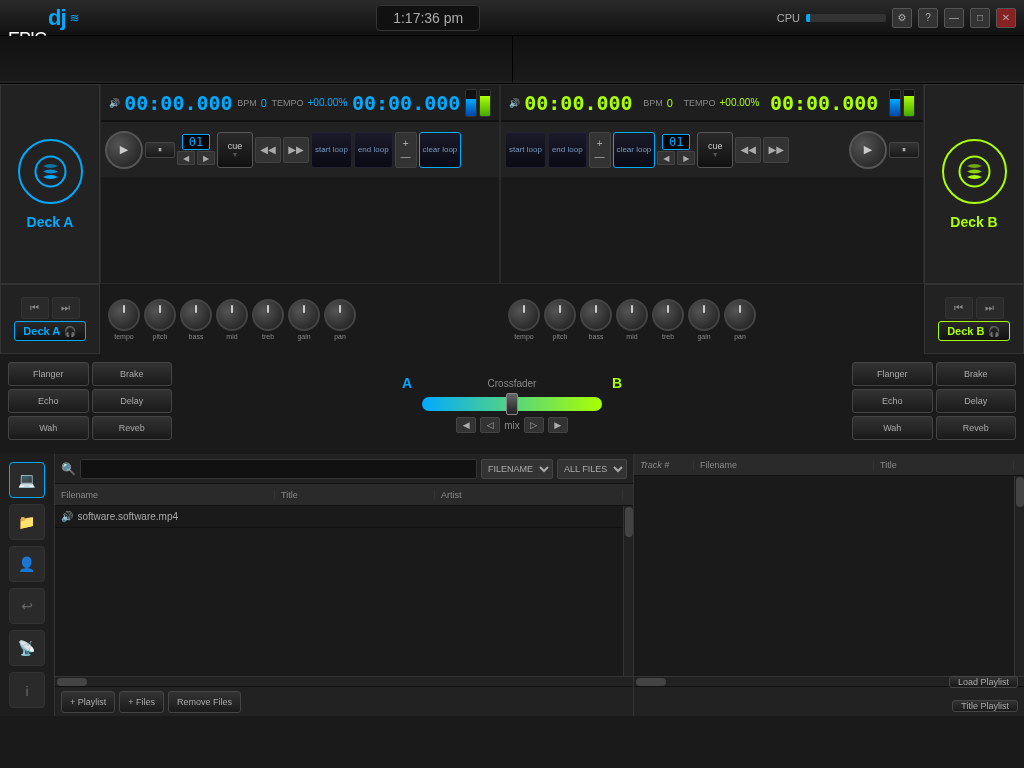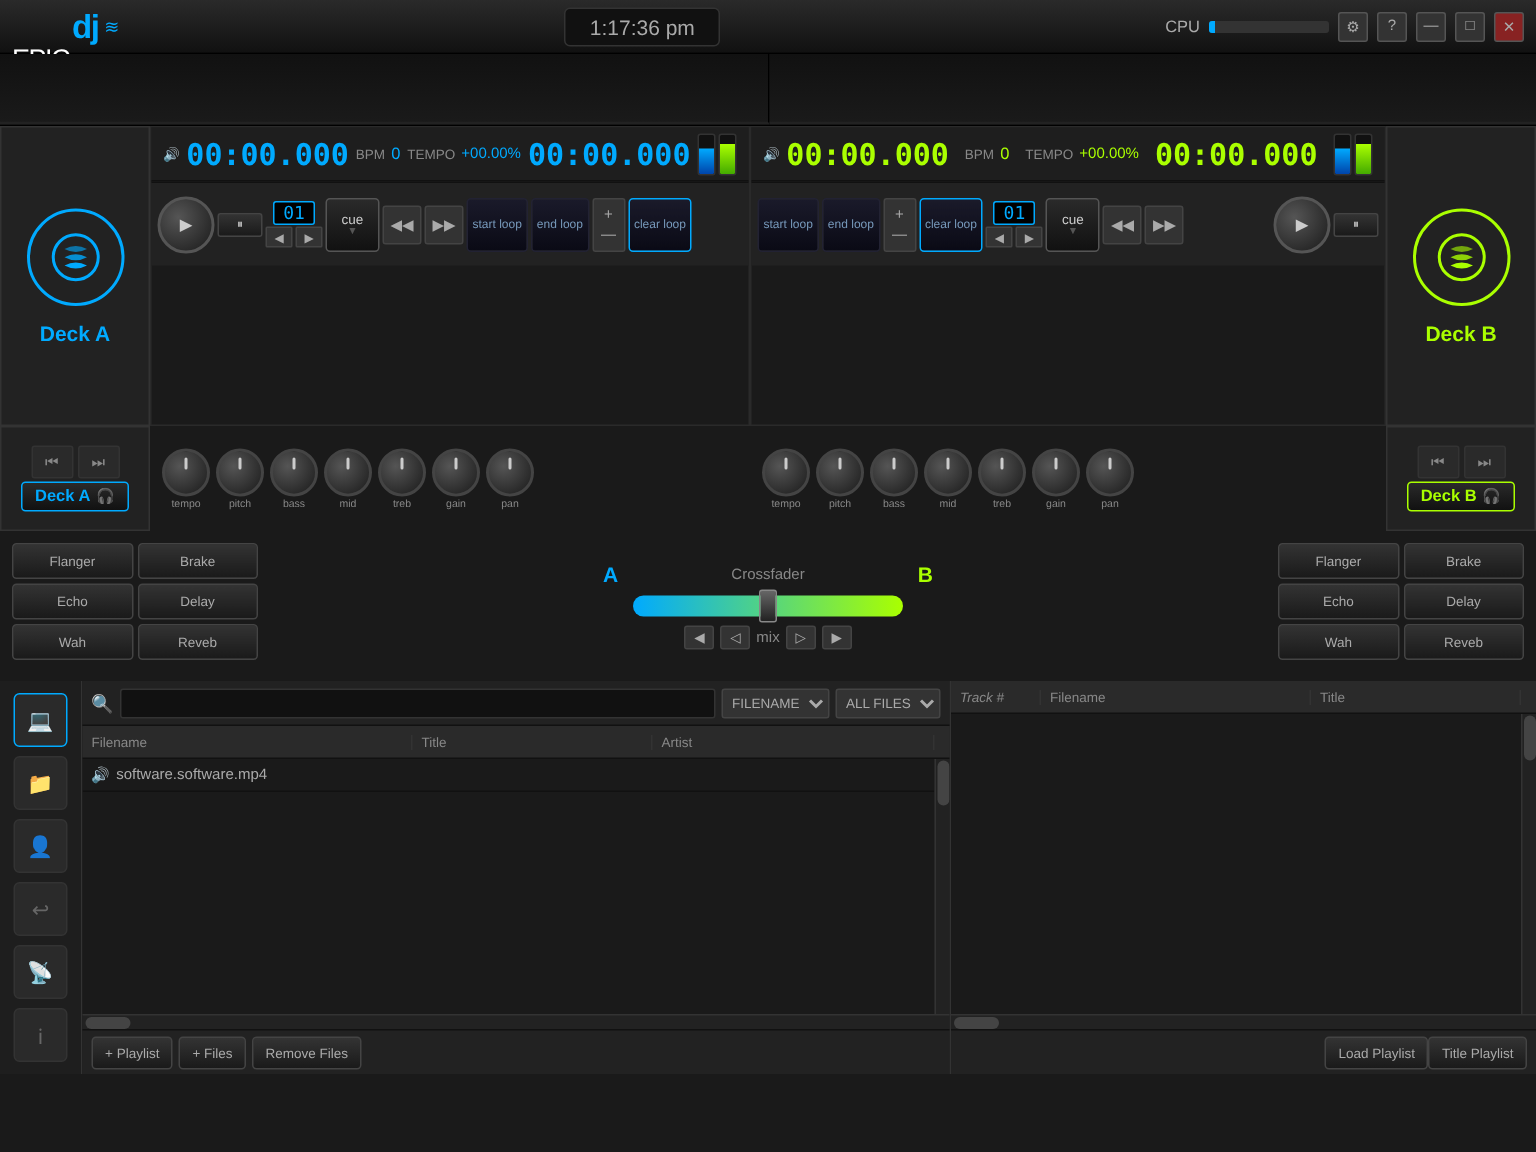--- a/index.html
+++ b/index.html
@@ -320,27 +320,28 @@
     .pl-col-track { width: 60px; font-style: italic; }
     .pl-col-filename { width: 180px; }
     .pl-col-title { flex: 1; }
     .playlist-list {
       flex: 1;
       background: #1a1a1a;
       overflow-y: auto;
     }
     .playlist-footer {
       display: flex;
-      align-items: center;
-      gap: 0;
+      align-items: flex-end;
+      gap: 12px;
       padding: 4px 6px;
       background: #222;
       border-top: 1px solid #111;
       height: 30px;
       justify-content: flex-end;
+      flex-direction: column;
     }
 
     
     .v-scroll {
       width: 10px;
       background: #222;
       border-left: 1px solid #333;
     }
     .v-scroll-thumb {
       width: 8px;

